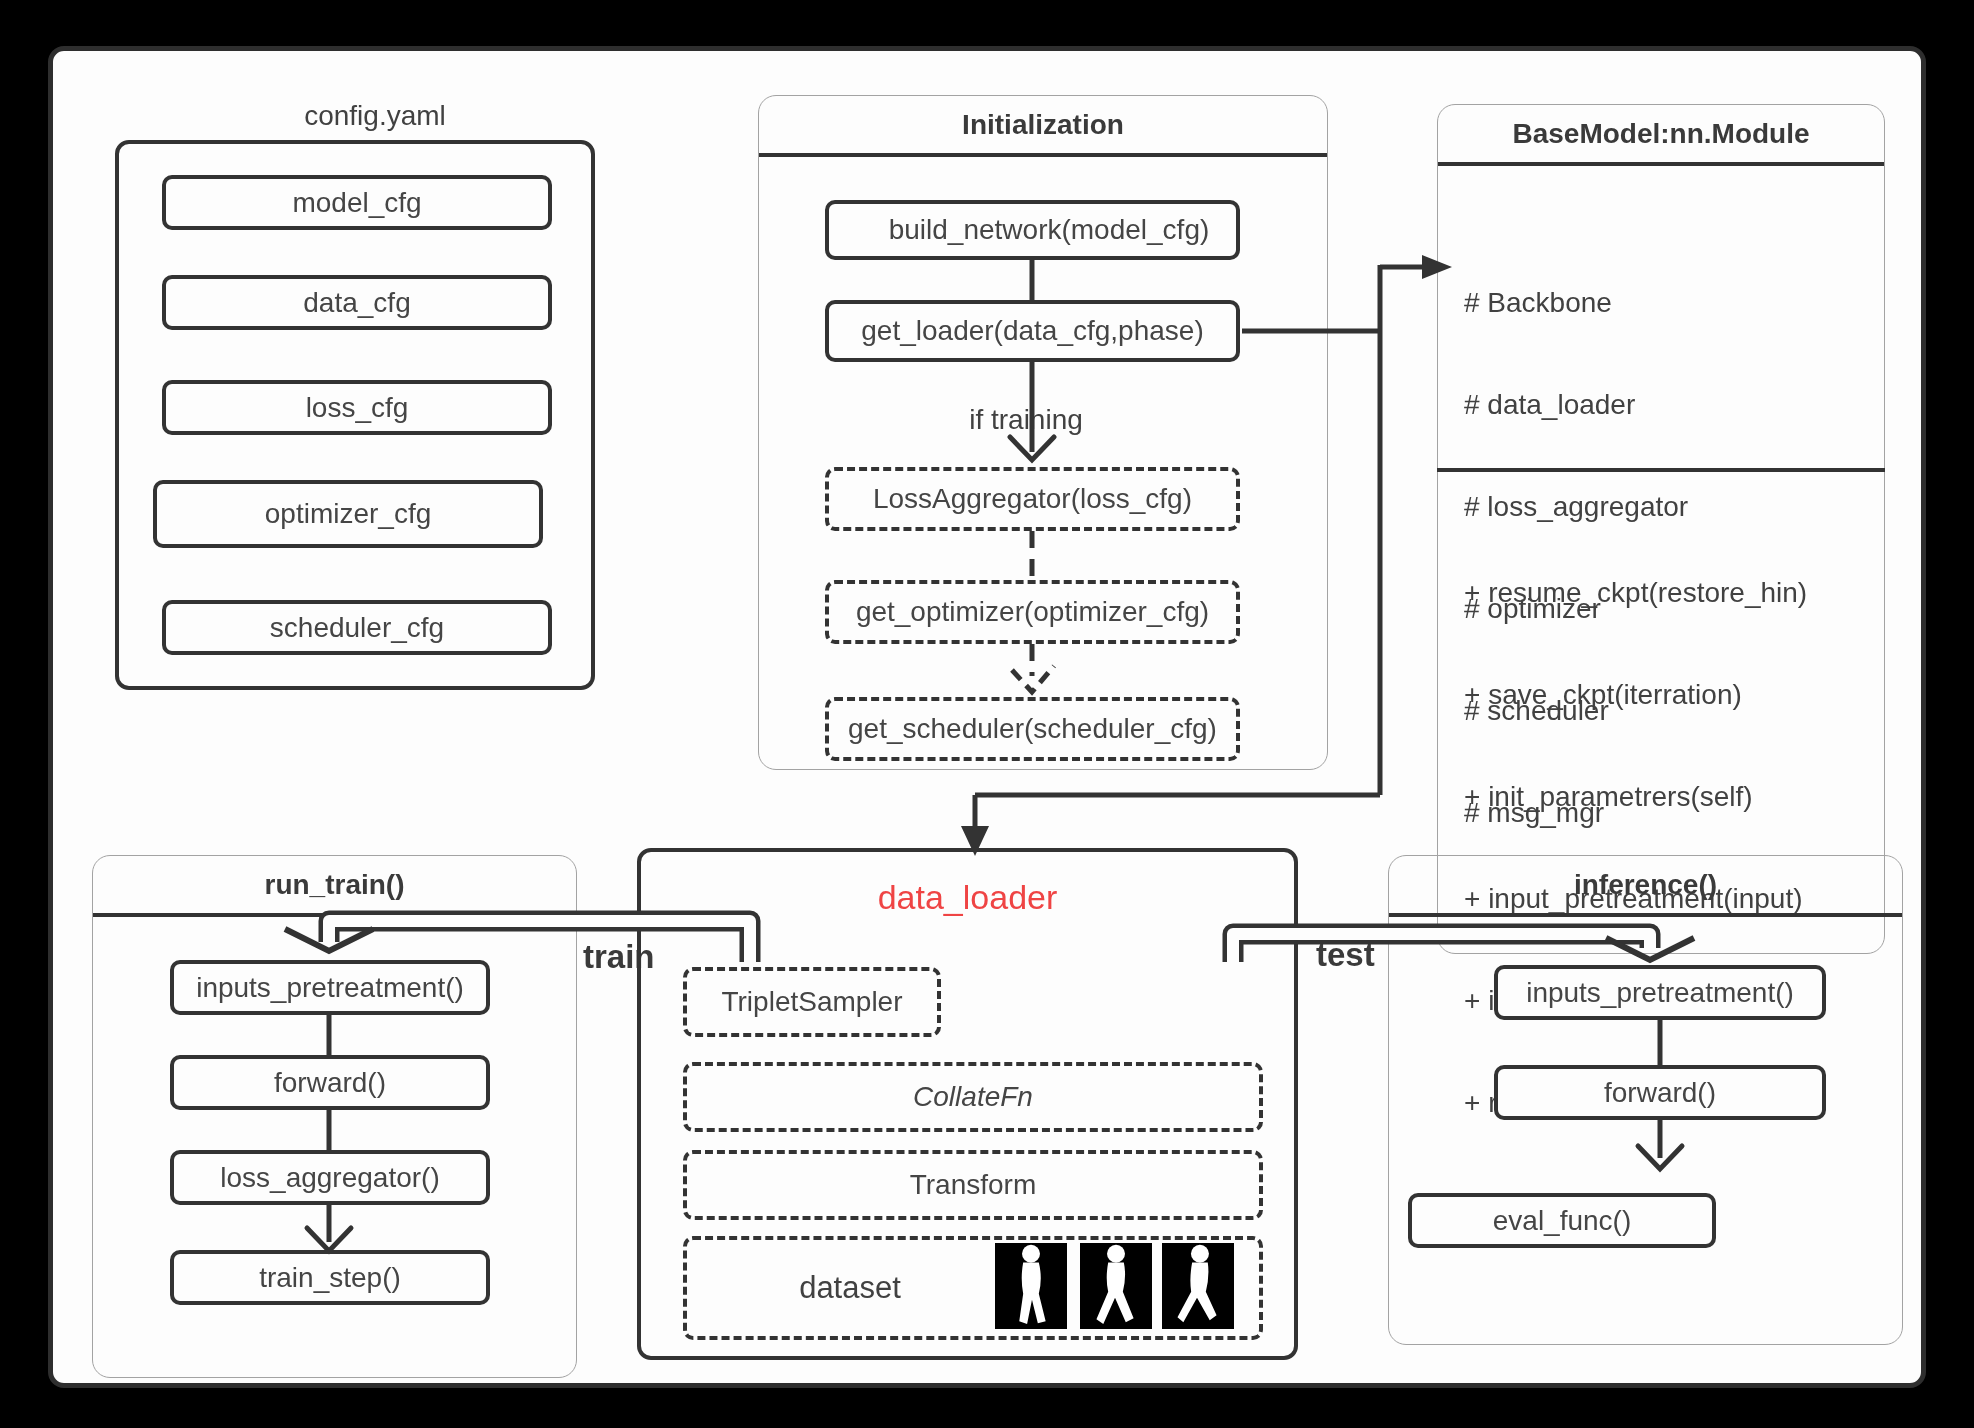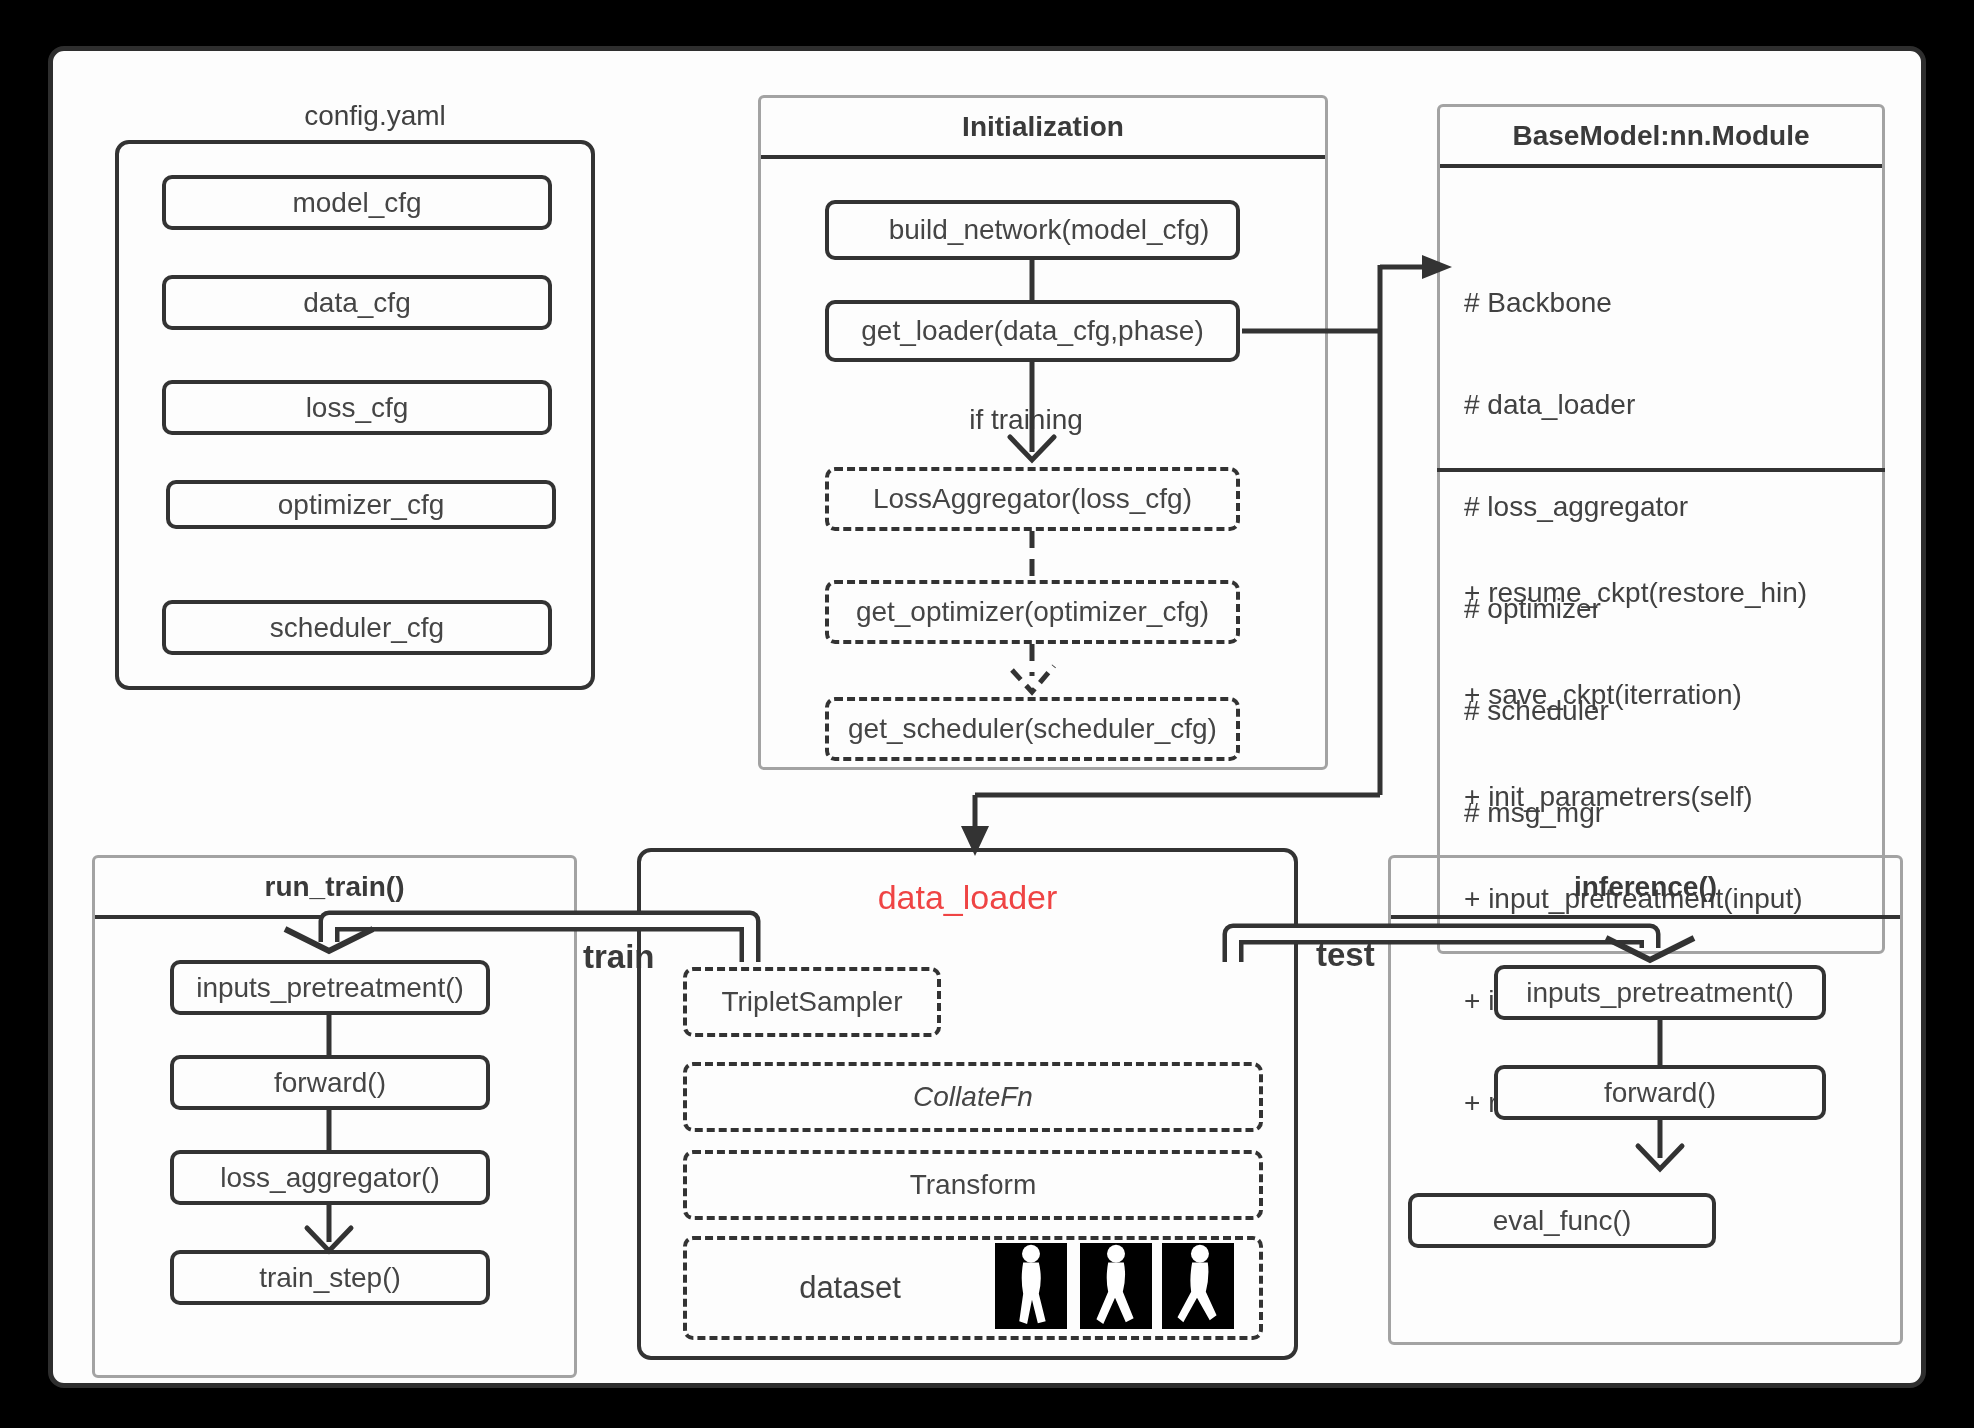--- a/index.html
+++ b/index.html
@@ -5,21 +5,21 @@
   html,body{margin:0;padding:0;background:#000;}
   .canvas{position:relative;width:1974px;height:1428px;background:#000;overflow:hidden;
           font-family:"Liberation Sans","DejaVu Sans",sans-serif;color:#414141;}
   .panel{position:absolute;left:48px;top:46px;width:1868px;height:1332px;
          background:#fdfdfd;border:5px solid #2e2e2e;border-radius:16px;}
   .node{position:absolute;display:flex;align-items:center;justify-content:center;
         border:4px solid #333;border-radius:10px;background:#fdfdfd;
         font-size:28px;color:#454545;box-sizing:border-box;text-align:center;}
   .node.dashed{border-style:dashed;background:transparent;}
   .gbox{position:absolute;border:4px solid #333;border-radius:14px;background:transparent;box-sizing:border-box;}
-  .titled{position:absolute;border:3px solid #a3a3a3;border-radius:6px;background:transparent;box-sizing:border-box;}
+  .titled{position:absolute;border:1px solid #a3a3a3;border-radius:18px;background:transparent;box-sizing:border-box;}
   .titled .hdr{display:flex;align-items:center;justify-content:center;
                border-bottom:4px solid #333;font-weight:bold;font-size:28px;color:#3a3a3a;
                height:61px;box-sizing:border-box;}
   .freelabel{position:absolute;font-size:28px;color:#414141;text-align:center;}
   .biglabel{position:absolute;font-size:34px;color:#ef4444;text-align:center;}
   .flowlabel{position:absolute;font-weight:bold;font-size:33px;color:#3a3a3a;}
   .listblock{position:absolute;font-size:28px;color:#414141;line-height:34px;white-space:pre;}
   .divline{position:absolute;border-top:4px solid #333;}
   .tile{position:absolute;background:#000;display:flex;align-items:flex-end;justify-content:center;}
   .tile svg{width:100%;height:100%;display:block;}
@@ -29,21 +29,21 @@
 <body>
 
 <div class="canvas">
   <div class="panel"></div>
 
   <div class="freelabel" style="left:265px;top:100px;width:220px;">config.yaml</div>
   <div class="gbox" style="left:115px;top:140px;width:480px;height:550px;"></div>
   <div class="node" style="left:162px;top:175px;width:390px;height:55px;">model_cfg</div>
   <div class="node" style="left:162px;top:275px;width:390px;height:55px;">data_cfg</div>
   <div class="node" style="left:162px;top:380px;width:390px;height:55px;">loss_cfg</div>
-  <div class="node" style="left:166px;top:480px;width:390px;height:49px;">optimizer_cfg</div>
+  <div class="node" style="left:153px;top:480px;width:390px;height:68px;">optimizer_cfg</div>
   <div class="node" style="left:162px;top:600px;width:390px;height:55px;">scheduler_cfg</div>
 
   <div class="titled" style="left:758px;top:95px;width:570px;height:675px;">
     <div class="hdr">Initialization</div>
   </div>
   <div class="node" style="left:825px;top:200px;width:415px;height:60px;padding-left:33px;">build_network(model_cfg)</div>
   <div class="node" style="left:825px;top:300px;width:415px;height:62px;">get_loader(data_cfg,phase)</div>
   <div class="node dashed" style="left:825px;top:467px;width:415px;height:64px;">LossAggregator(loss_cfg)</div>
   <div class="node dashed" style="left:825px;top:580px;width:415px;height:64px;">get_optimizer(optimizer_cfg)</div>
   <div class="node dashed" style="left:825px;top:697px;width:415px;height:64px;">get_scheduler(scheduler_cfg)</div>

